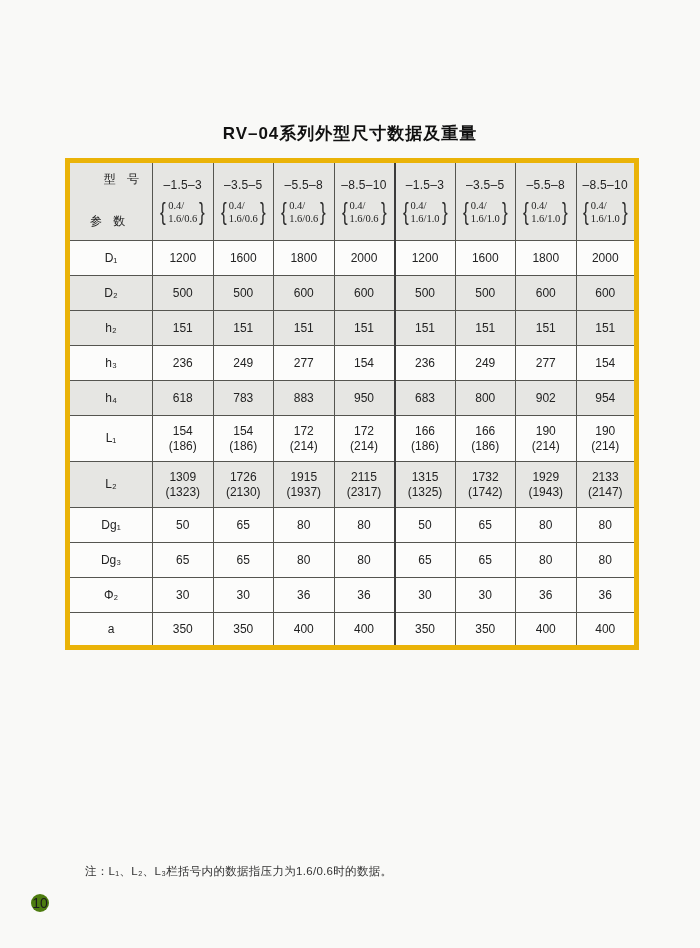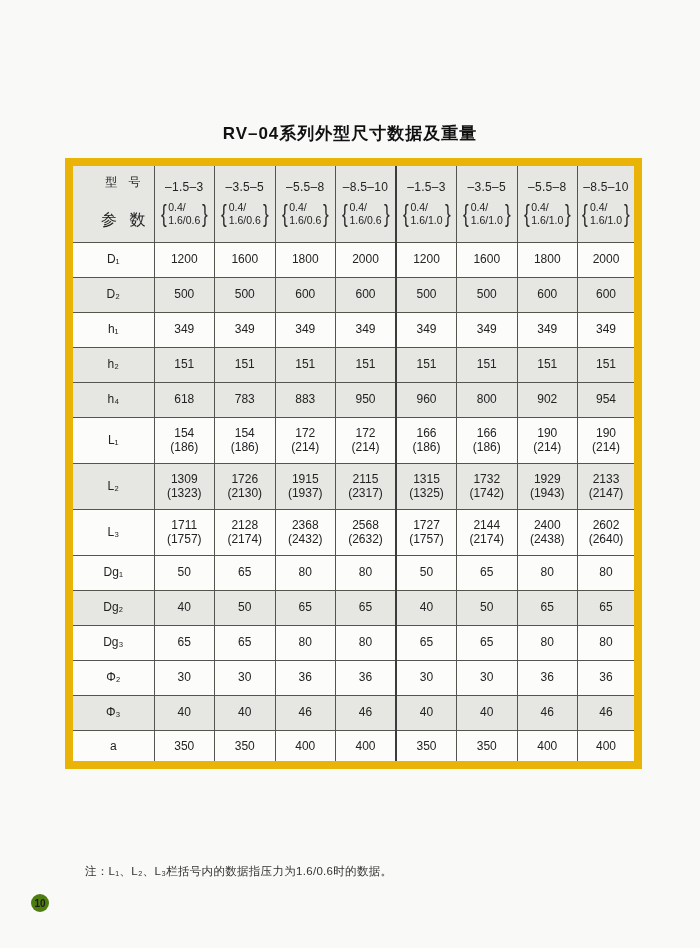--- a/index.html
+++ b/index.html
@@ -29,21 +29,21 @@
     color: #111;
   }
 
   table.dim {
     position: absolute;
     left: 65px;
     top: 158px;
     width: 569px;
     border-collapse: collapse;
     table-layout: fixed;
-    border: 8px solid #eab308;
+    border: 5px solid #eab308;
     background: #fcfcfb;
   }
   table.dim th, table.dim td {
     border: 1px solid #555550;
     text-align: center;
     vertical-align: middle;
     font-weight: normal;
     font-size: 12px;
     color: #232323;
     white-space: pre-line;
@@ -57,26 +57,26 @@
   tr.shaded th, tr.shaded td { background: #e6e6e3; }
   .group-start { border-left: 2px solid #3c3c3c !important; }
 
   th.corner {
     position: relative;
     background-image: linear-gradient(to bottom right,
       transparent calc(50% - 1px), #55554f calc(50% - 1px),
       #55554f calc(50% + 0.2px), transparent calc(50% + 0.2px));
   }
   th.corner .tr-label { position: absolute; top: 9px; right: 9px; font-size: 12px; letter-spacing: 4px; }
-  th.corner .bl-label { position: absolute; bottom: 12px; left: 28px; font-size: 16px; letter-spacing: 4px; }
+  th.corner .bl-label { position: absolute; bottom: 12px; left: 20px; font-size: 12px; letter-spacing: 4px; }
 
   th.col-h .model { font-size: 12px; margin-bottom: 7px; letter-spacing: 0.3px; }
   th.col-h .pressure { display: flex; align-items: center; justify-content: center; }
   th.col-h .brace { font-size: 23px; font-weight: 300; line-height: 1; transform: scaleX(0.75); color: #2c2c2c; }
-  th.col-h .plines { font-size: 10.5px; line-height: 1.25; text-align: left; white-space: pre-line; margin: 0 1px; }
+  th.col-h .plines { font-size: 10.5px; line-height: 1.25; text-align: left; white-space: pre-line; margin: 0 1px; font-family: Liberation Serif, serif; }
 
   .note {
     position: absolute;
     left: 65px;
     top: 864px;
     font-size: 11.5px;
     color: #333;
     letter-spacing: 0.3px;
     margin-left: 20px;
   }
@@ -85,22 +85,22 @@
     position: absolute;
     left: 31px;
     top: 894px;
     width: 18px;
     height: 18px;
     border-radius: 50%;
     background: #4d7c0f;
     display: flex;
     align-items: center;
     justify-content: center;
-    font-size: 10px;
-    font-weight: bold;
+    font-size: 14px;
+    font-weight: normal;
     color: #1c1c1c;
   }
 </style>
 </head>
 <body>
 
 <div class="page">
 
   <div class="title">RV–04系列外型尺寸数据及重量</div>
 
@@ -156,49 +156,49 @@
           <th class="param">D₂</th>
           <td>500</td>
           <td>500</td>
           <td>600</td>
           <td>600</td>
           <td class="group-start">500</td>
           <td>500</td>
           <td>600</td>
           <td>600</td>
         </tr>
-        <tr class="normal">
-          <th class="param">h₁</th>
-          <td>349</td>
-          <td>349</td>
-          <td>349</td>
-          <td>349</td>
-          <td class="group-start">349</td>
-          <td>349</td>
-          <td>349</td>
-          <td>349</td>
-        </tr>
         <tr class="normal shaded">
           <th class="param">h₂</th>
           <td>151</td>
           <td>151</td>
           <td>151</td>
           <td>151</td>
           <td class="group-start">151</td>
           <td>151</td>
           <td>151</td>
           <td>151</td>
+        </tr>
+        <tr class="normal">
+          <th class="param">h₃</th>
+          <td>236</td>
+          <td>249</td>
+          <td>277</td>
+          <td>154</td>
+          <td class="group-start">236</td>
+          <td>249</td>
+          <td>277</td>
+          <td>154</td>
         </tr>
         <tr class="normal shaded">
           <th class="param">h₄</th>
           <td>618</td>
           <td>783</td>
           <td>883</td>
           <td>950</td>
-          <td class="group-start">960</td>
+          <td class="group-start">683</td>
           <td>800</td>
           <td>902</td>
           <td>954</td>
         </tr>
         <tr class="tall">
           <th class="param">L₁</th>
           <td>154
 (186)</td>
           <td>154
 (186)</td>
@@ -227,60 +227,30 @@
 (2317)</td>
           <td class="group-start">1315
 (1325)</td>
           <td>1732
 (1742)</td>
           <td>1929
 (1943)</td>
           <td>2133
 (2147)</td>
         </tr>
-        <tr class="tall">
-          <th class="param">L₃</th>
-          <td>1711
-(1757)</td>
-          <td>2128
-(2174)</td>
-          <td>2368
-(2432)</td>
-          <td>2568
-(2632)</td>
-          <td class="group-start">1727
-(1757)</td>
-          <td>2144
-(2174)</td>
-          <td>2400
-(2438)</td>
-          <td>2602
-(2640)</td>
-        </tr>
         <tr class="normal">
           <th class="param">Dg₁</th>
           <td>50</td>
           <td>65</td>
           <td>80</td>
           <td>80</td>
           <td class="group-start">50</td>
           <td>65</td>
           <td>80</td>
           <td>80</td>
-        </tr>
-        <tr class="normal shaded">
-          <th class="param">Dg₂</th>
-          <td>40</td>
-          <td>50</td>
-          <td>65</td>
-          <td>65</td>
-          <td class="group-start">40</td>
-          <td>50</td>
-          <td>65</td>
-          <td>65</td>
         </tr>
         <tr class="normal">
           <th class="param">Dg₃</th>
           <td>65</td>
           <td>65</td>
           <td>80</td>
           <td>80</td>
           <td class="group-start">65</td>
           <td>65</td>
           <td>80</td>
@@ -290,31 +260,20 @@
           <th class="param">Φ₂</th>
           <td>30</td>
           <td>30</td>
           <td>36</td>
           <td>36</td>
           <td class="group-start">30</td>
           <td>30</td>
           <td>36</td>
           <td>36</td>
         </tr>
-        <tr class="normal shaded">
-          <th class="param">Φ₃</th>
-          <td>40</td>
-          <td>40</td>
-          <td>46</td>
-          <td>46</td>
-          <td class="group-start">40</td>
-          <td>40</td>
-          <td>46</td>
-          <td>46</td>
-        </tr>
         <tr class="normal">
           <th class="param">a</th>
           <td>350</td>
           <td>350</td>
           <td>400</td>
           <td>400</td>
           <td class="group-start">350</td>
           <td>350</td>
           <td>400</td>
           <td>400</td>

